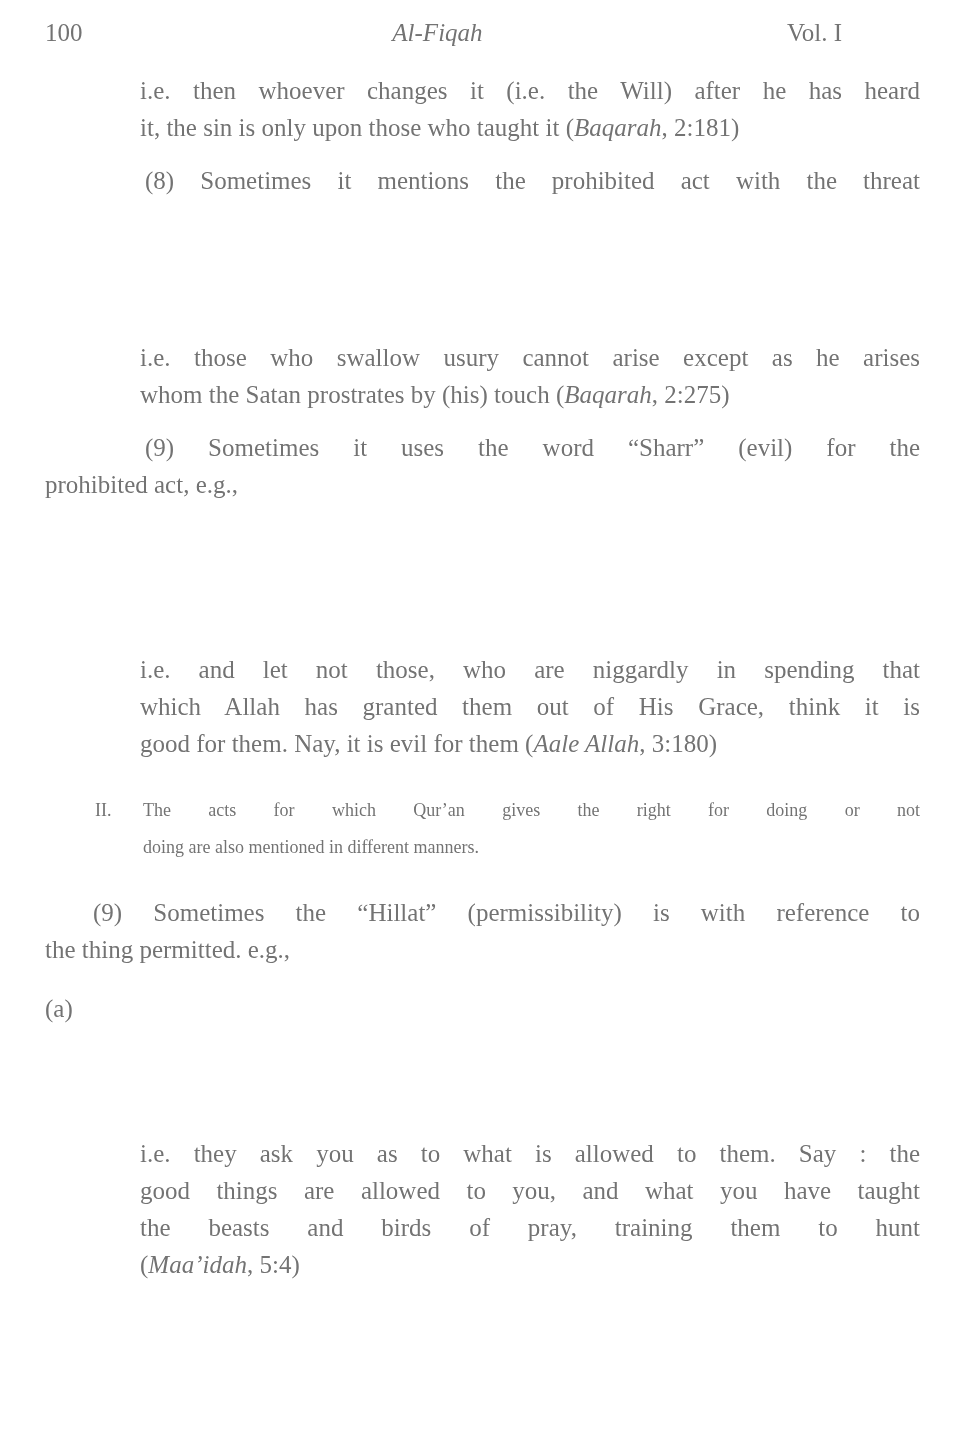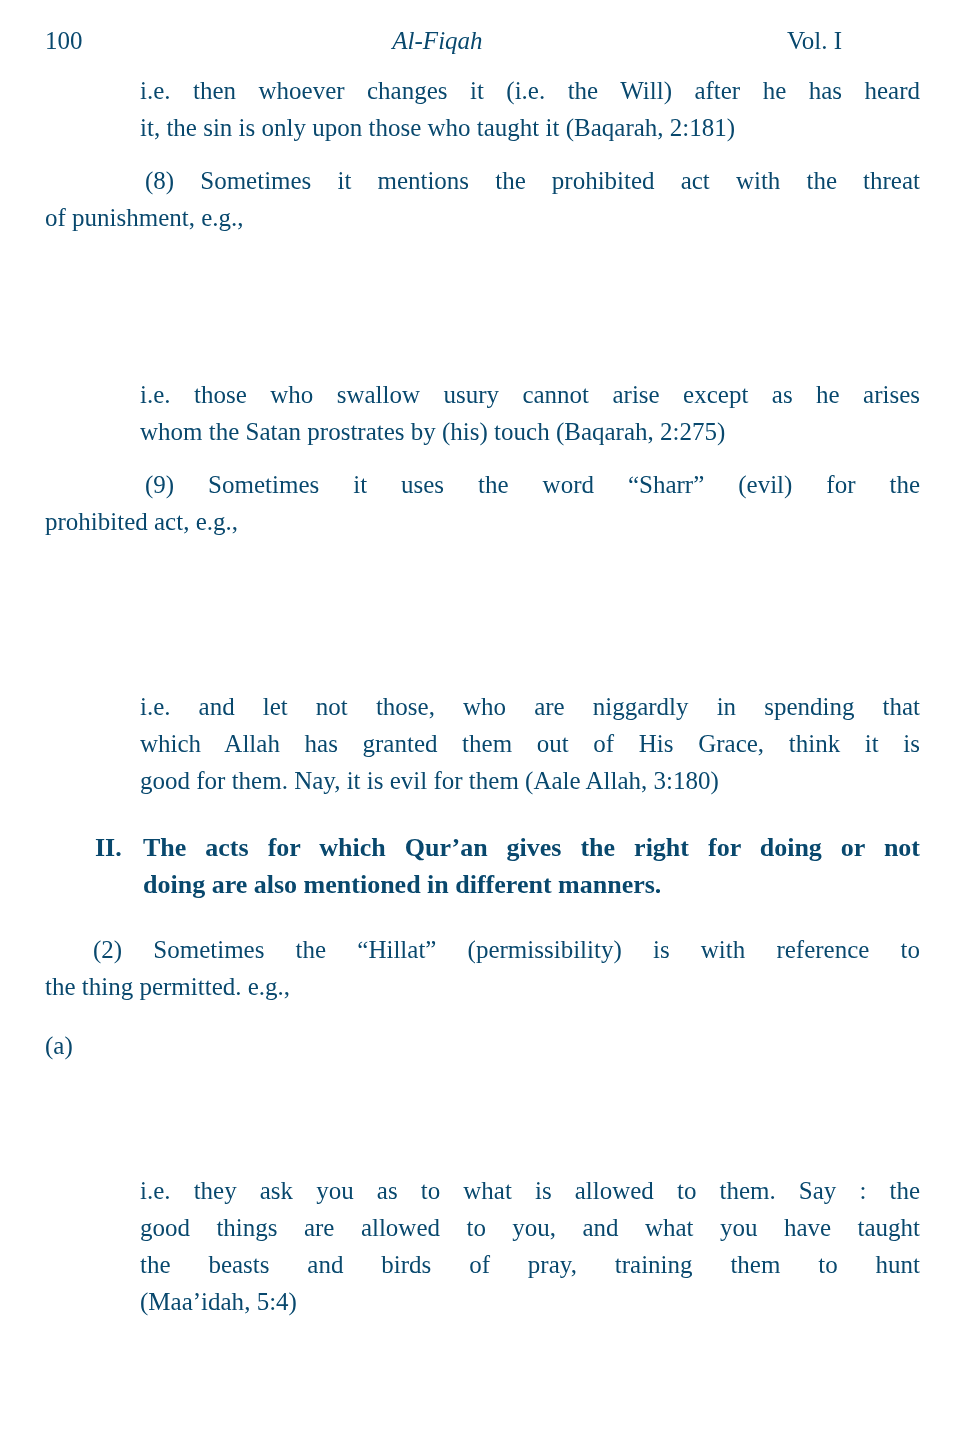--- a/index.html
+++ b/index.html
@@ -13,50 +13,50 @@
     overflow: hidden;
   }
   .page {
     box-sizing: border-box;
     width: 960px;
     height: 1446px;
     padding: 6px 40px 0 45px;
     font-family: "Liberation Serif", serif;
     font-size: 25px;
     line-height: 37px;
-    color: #0c4a6e;
+    color: #737373;
     background: #ffffff;
     filter: blur(0.3px) contrast(1.03);
   }
   .page-header {
     display: flex;
     align-items: baseline;
     padding-right: 78px;
     height: 37px;
   }
   .page-num { width: 90px; }
-  .book-title { margin: 16px auto; font-style: italic; }
+  .book-title { margin: 8px auto; font-style: italic; }
   .volume { text-align: right; margin-left: 47px; }
 
   .line { white-space: normal; }
   
   .fill {
     text-align: justify;
     text-align-last: justify;
   }
   .quote { margin-left: 95px; }
   .ind1 { text-indent: 100px; }   
   .ind2 { text-indent: 48px; }    
-  .ital { }
+  .ital { font-style: italic; }
 
   .heading {
     display: flex;
     margin-left: 50px;
-    font-weight: bold;
-    font-size: 26px;
+    font-weight: normal;
+    font-size: 18px;
     line-height: 37px;
   }
   .h-label { width: 48px; flex: 0 0 48px; }
   .h-body { flex: 1; }
 
   .spacer { width: 100%; }
   .sp-1 { height: 140px; }
   .sp-2 { height: 148px; }
   .sp-3 { height: 108px; }
 
@@ -78,21 +78,20 @@
     <span class="volume">Vol. I</span>
   </div>
 
   <div class="quote mt-q1">
     <div class="line fill">i.e. then whoever changes it (i.e. the Will) after he has heard</div>
     <div class="line"><span>it, the sin is only upon those who taught it (</span><span class="ital">Baqarah</span><span>, 2:181)</span></div>
   </div>
 
   <div class="para mt-p8">
     <div class="line fill ind1">(8) Sometimes it mentions the prohibited act with the threat</div>
-    <div class="line">of punishment, e.g.,</div>
   </div>
 
   <div class="spacer sp-1"></div>
 
   <div class="quote">
     <div class="line fill">i.e. those who swallow usury cannot arise except as he arises</div>
     <div class="line"><span>whom the Satan prostrates by (his) touch (</span><span class="ital">Baqarah</span><span>, 2:275)</span></div>
   </div>
 
   <div class="para mt-p9">
@@ -110,21 +109,21 @@
 
   <div class="heading mt-h2">
     <span class="h-label">II.</span>
     <span class="h-body">
       <span class="line fill" style="display:block">The acts for which Qur’an gives the right for doing or not</span>
       <span class="line" style="display:block">doing are also mentioned in different manners.</span>
     </span>
   </div>
 
   <div class="para mt-p1">
-    <div class="line fill ind2">(2) Sometimes the “Hillat” (permissibility) is with reference to</div>
+    <div class="line fill ind2">(9) Sometimes the “Hillat” (permissibility) is with reference to</div>
     <div class="line">the thing permitted. e.g.,</div>
   </div>
 
   <div class="para mt-a">
     <div class="line">(a)</div>
   </div>
 
   <div class="spacer sp-3"></div>
 
   <div class="quote">

